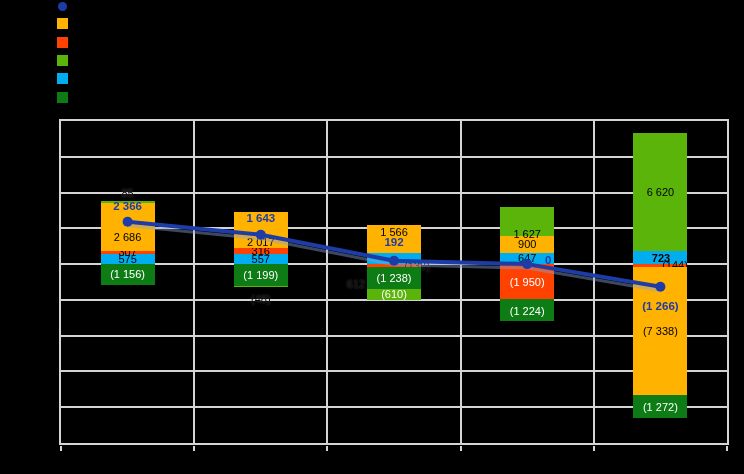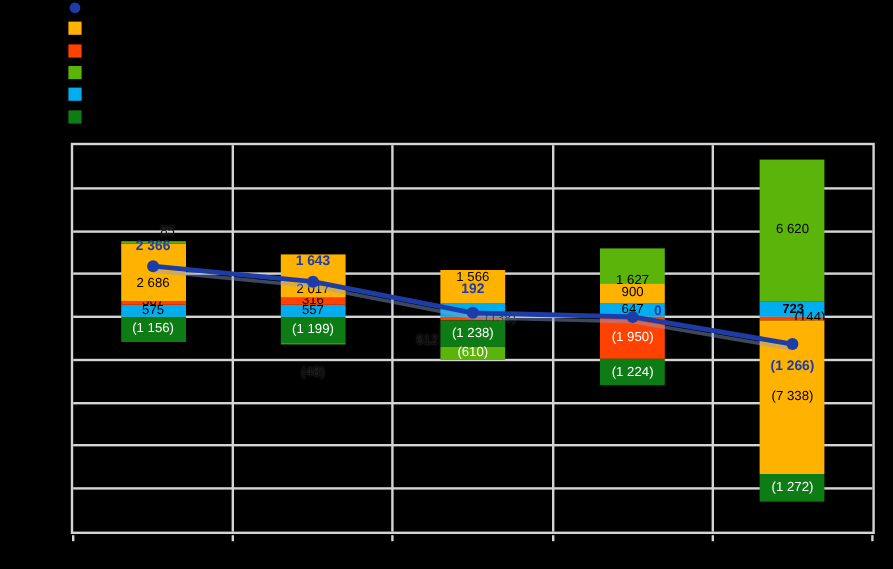--- a/index.html
+++ b/index.html
@@ -53,31 +53,31 @@
       <div class="tick" style="left: 666px;"></div>
       <div class="seg" style="left: 39.6px; top: 132.825px; width: 54px; height: 10.2861px; background: rgb(0, 174, 239);"></div>
       <div class="lbl black" style="left: 66.6px; top: 137.968px;">575</div>
       <div class="seg" style="left: 39.6px; top: 129.677px; width: 54px; height: 3.14844px; background: rgb(255, 66, 0);"></div>
       <div class="lbl black" style="left: 66.6px; top: 131.251px;">307</div>
       <div class="seg" style="left: 39.6px; top: 81.627px; width: 54px; height: 48.0496px; background: rgb(255, 178, 0);"></div>
       <div class="lbl black" style="left: 66.6px; top: 115.652px;">2 686</div>
       <div class="seg" style="left: 39.6px; top: 143.111px; width: 54px; height: 20.6796px; background: rgb(14, 124, 21);"></div>
       <div class="lbl white" style="left: 66.6px; top: 153.451px;">(1 156)</div>
       <div class="seg" style="left: 39.6px; top: 80.1064px; width: 54px; height: 1.52056px; background: rgb(90, 180, 10);"></div>
-      <div class="lbl ghost" style="left: 66.6px; top: 71.8667px; margin-left: 12px;">85</div>
+      <div class="lbl ghost" style="left: 66.6px; top: 71.8667px;">85</div>
       <div class="seg" style="left: 172.8px; top: 133.147px; width: 54px; height: 9.96411px; background: rgb(0, 174, 239);"></div>
       <div class="lbl black" style="left: 199.8px; top: 138.129px;">557</div>
       <div class="seg" style="left: 172.8px; top: 127.494px; width: 54px; height: 5.65289px; background: rgb(255, 66, 0);"></div>
       <div class="lbl black" style="left: 199.8px; top: 130.321px;">316</div>
       <div class="seg" style="left: 172.8px; top: 91.4122px; width: 54px; height: 36.0819px; background: rgb(255, 178, 0);"></div>
       <div class="lbl black" style="left: 199.8px; top: 121.453px;">2 017</div>
       <div class="seg" style="left: 172.8px; top: 143.111px; width: 54px; height: 21.4488px; background: rgb(14, 124, 21);"></div>
       <div class="lbl white" style="left: 199.8px; top: 153.835px;">(1 199)</div>
       <div class="seg" style="left: 172.8px; top: 164.56px; width: 54px; height: 0.858667px; background: rgb(90, 180, 10);"></div>
-      <div class="lbl ghost" style="left: 199.8px; top: 190px;">(48)</div>
+      <div class="lbl ghost" style="left: 199.8px; top: 178px;">(48)</div>
       <div class="seg" style="left: 306px; top: 132.163px; width: 54px; height: 10.948px; background: rgb(0, 174, 239);"></div>
       <div class="lbl ghost" style="left: 295px; top: 138.637px; margin-top: 24px;">612</div>
       <div class="seg" style="left: 306px; top: 143.111px; width: 54px; height: 2.46867px; background: rgb(255, 66, 0);"></div>
       <div class="lbl ghost" style="left: 356px; top: 145.345px;">(138)</div>
       <div class="seg" style="left: 306px; top: 104.149px; width: 54px; height: 28.014px; background: rgb(255, 178, 0);"></div>
       <div class="lbl black" style="left: 333px; top: 111.156px;">1 566</div>
       <div class="seg" style="left: 306px; top: 145.58px; width: 54px; height: 22.1464px; background: rgb(14, 124, 21);"></div>
       <div class="lbl white" style="left: 333px; top: 156.653px;">(1 238)</div>
       <div class="seg" style="left: 306px; top: 167.726px; width: 54px; height: 10.9122px; background: rgb(90, 180, 10);"></div>
       <div class="lbl white" style="left: 333px; top: 173.182px;">(610)</div>

